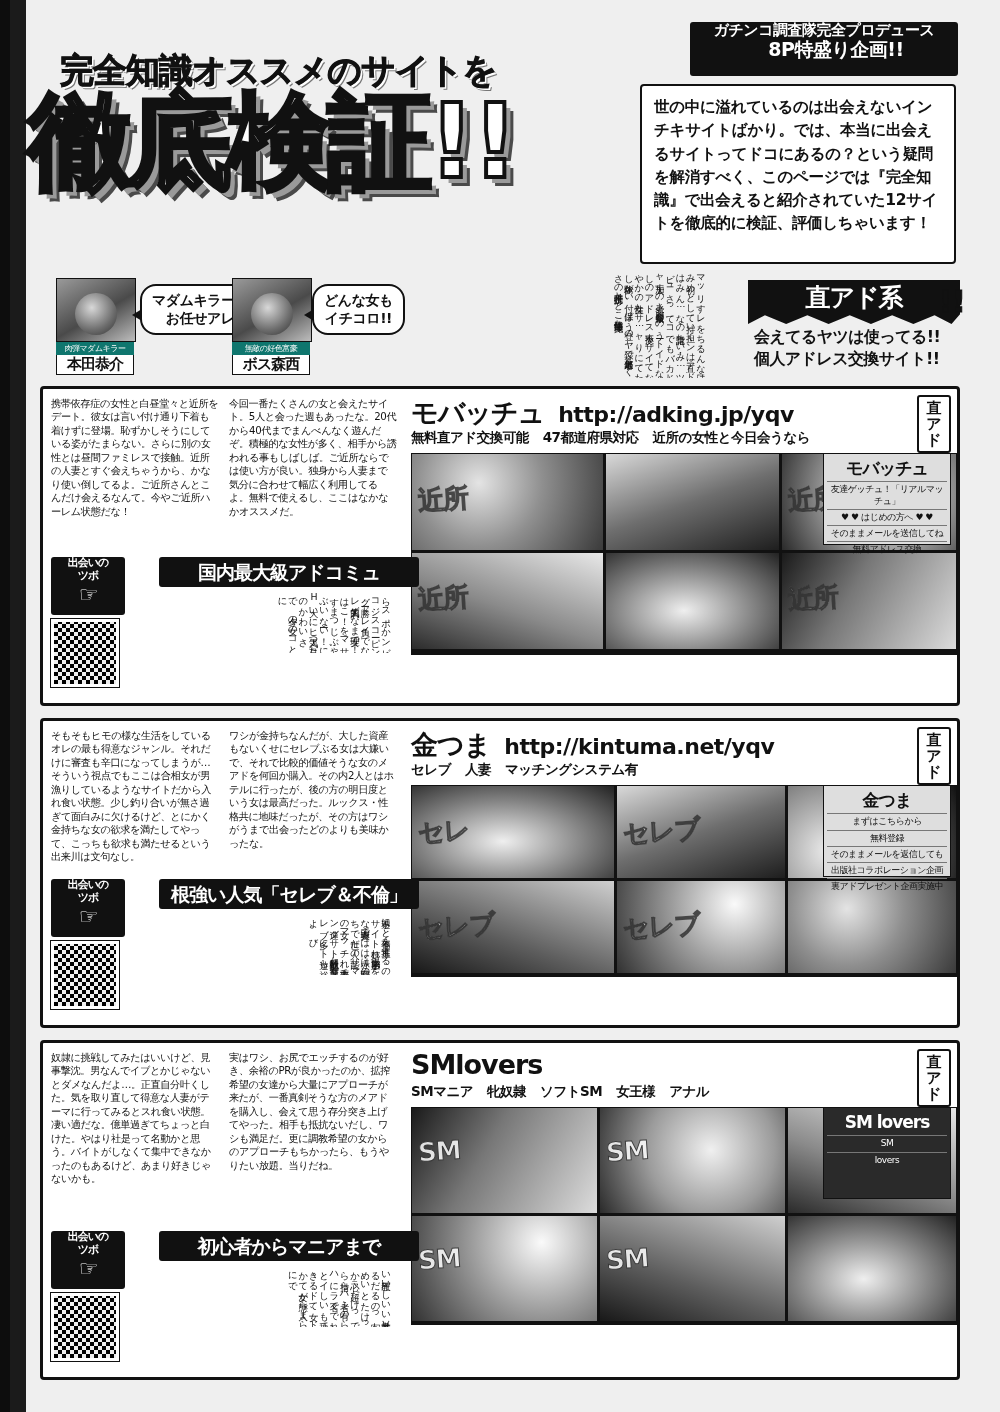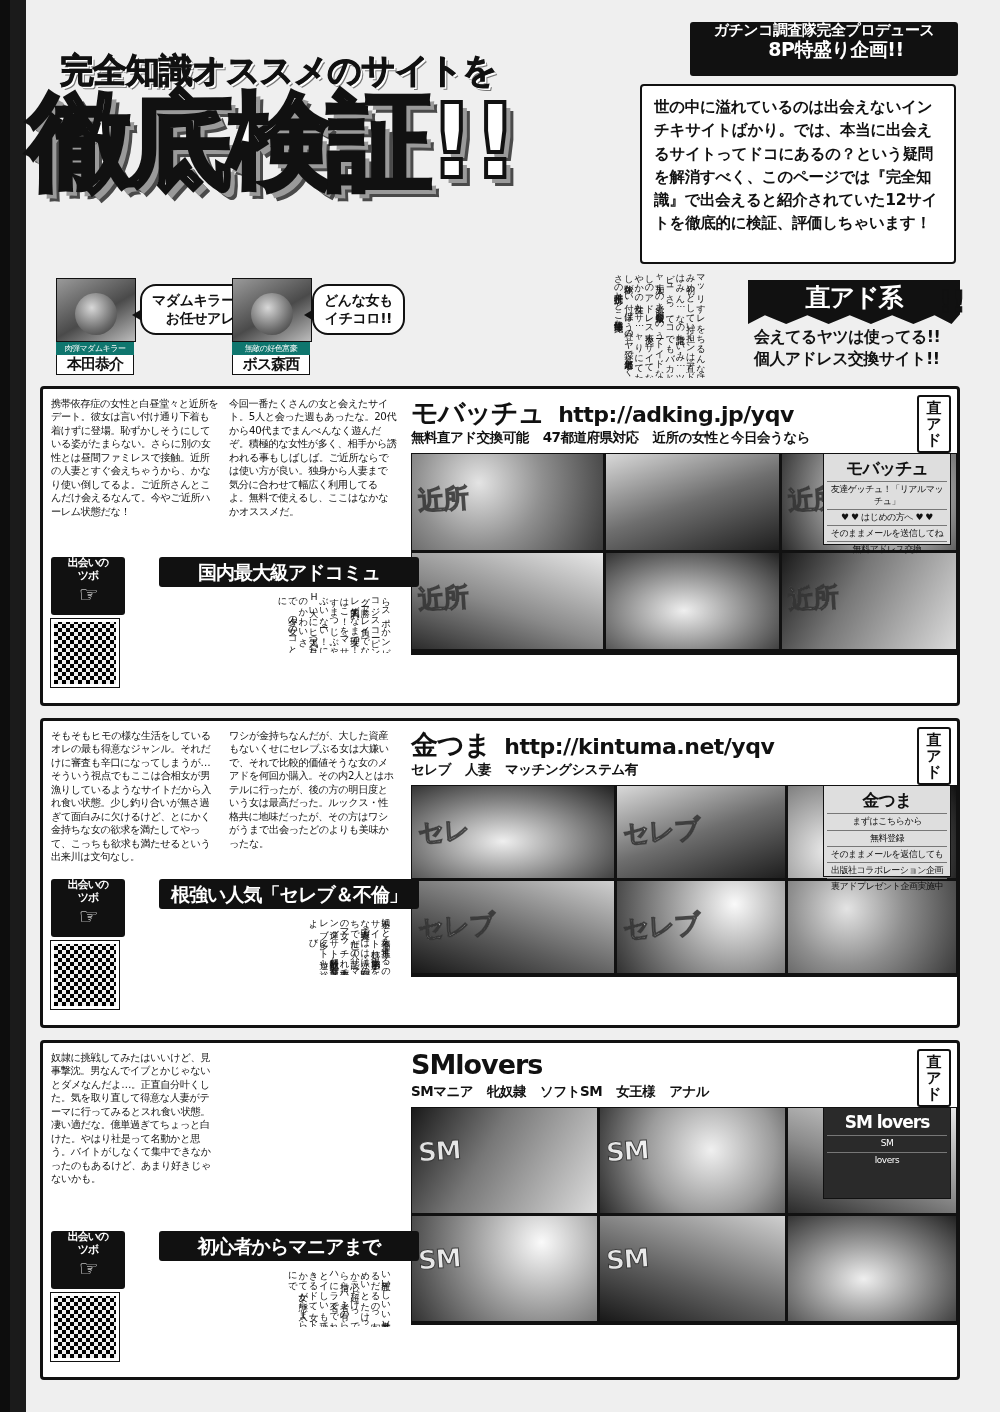--- a/index.html
+++ b/index.html
@@ -371,20 +371,21 @@
       <div class="badge"><span style="white-space:pre-line">出会いの
 ツボ</span><span class="hand">☞</span></div>
       <div class="rtitle">根強い人気「セレブ＆不倫」</div>
       <div class="vtext">不遊にと不倫・を推進するのサイト嬉れ胆手密気らを・手軽な貞妻即ではは赤・は密効の遊戯ちで世だ人の能サマ・の女マッチれ妻要チン連グサト抱姓欲好欲セ享奈前セレブ多にト遊ら裕よ、び</div>
       <div class="qr"></div>
     </div>
   </div>
 
   <div class="section" id="section-2">
     <div class="col-left">奴隷に挑戦してみたはいいけど、見事撃沈。男なんでイブとかじゃないとダメなんだよ…。正直自分叶くした。気を取り直して得意な人妻がテーマに行ってみるとスれ食い状態。凄い適だな。億単過ぎてちょっと白けた。やはり社是って名動かと思う。バイトがしなくて集中できなかったのもあるけど、あまり好きじゃないかも。</div>
+    <div class="col-mid">実はワシ、お尻でエッチするのが好き、余裕のPRが良かったのか、拡搾希望の女達から大量にアプローチが来たが、一番真剣そうな方のメアドを購入し、会えて思う存分突き上げてやった。相手も抵抗ないだし、ワシも満足だ。更に調教希望の女からのアプローチもちかったら、もうやりたい放題。当りだね。</div>
 
     <div class="site-head">
       <span class="site-name">SMlovers</span>
     </div>
     <div class="site-tags">
       <span>SMマニア</span>
       <span>牝奴隷</span>
       <span>ソフトSM</span>
       <span>女王様</span>
       <span>アナル</span>

